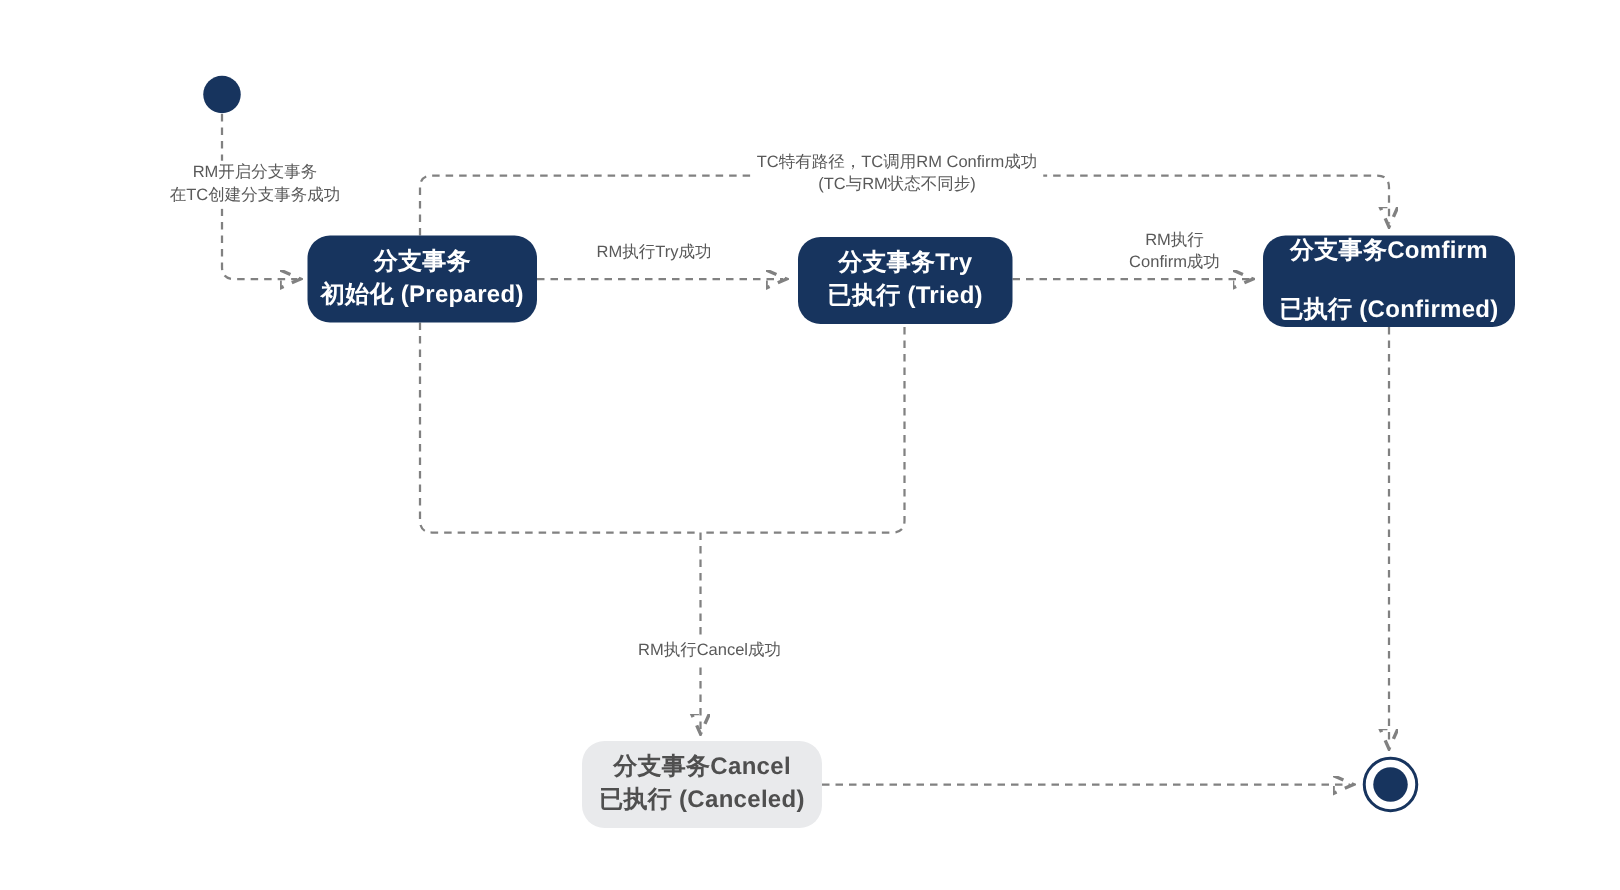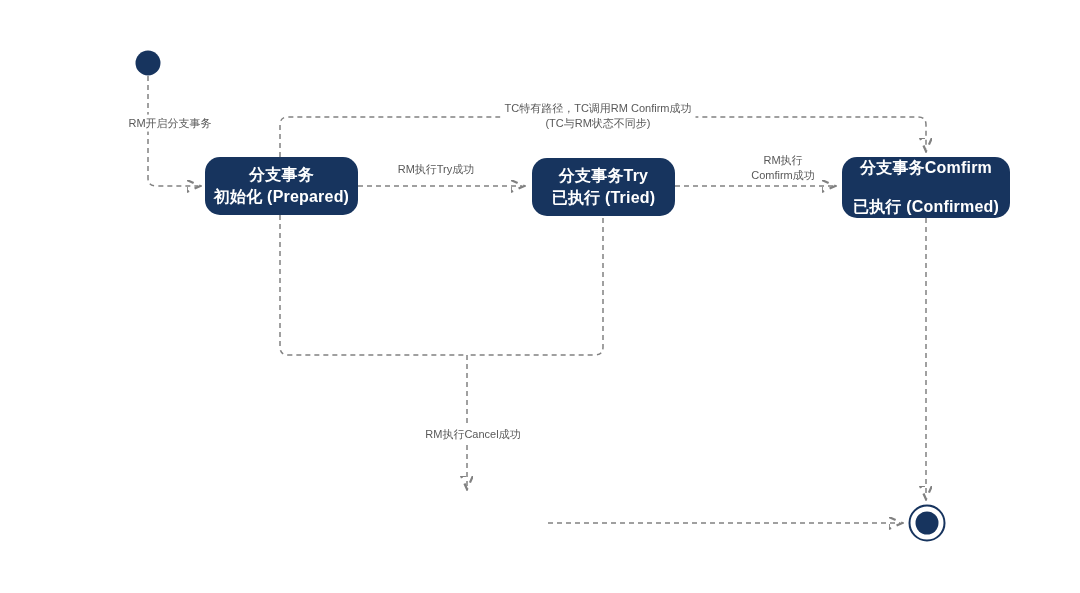--- a/index.html
+++ b/index.html
@@ -102,32 +102,37 @@
   <div class="state" style="left:532px;top:158px;width:143px;height:58px;">
     <span>分支事务Try</span>
     <span>已执行 (Tried)</span>
   </div>
 
   <div class="state" style="left:842px;top:157px;width:168px;height:61px;gap:16px;">
     <span>分支事务Comfirm</span>
     <span>已执行 (Confirmed)</span>
   </div>
 
+  <div class="state canceled" style="left:388px;top:494px;width:160px;height:58px;">
+    <span>分支事务Cancel</span>
+    <span>已执行 (Canceled)</span>
+  </div>
 
   <div class="edge-label" style="left:170px;top:123px;">
     <div>RM开启分支事务</div>
+    <div>在TC创建分支事务成功</div>
   </div>
 
   <div class="edge-label" style="left:436px;top:169px;text-align:right;">
     <div>RM执行Try成功</div>
   </div>
 
   <div class="edge-label" style="left:749px;top:168px;margin-left:34px;">
     <div>RM执行</div>
-    <div>Comfirm成功</div>
+    <div>Confirm成功</div>
   </div>
 
   <div class="edge-label" style="left:598px;top:116px;">
     <div>TC特有路径，TC调用RM Confirm成功</div>
     <div>(TC与RM状态不同步)</div>
   </div>
 
   <div class="edge-label" style="left:473px;top:434px;">
     <div>RM执行Cancel成功</div>
   </div>

